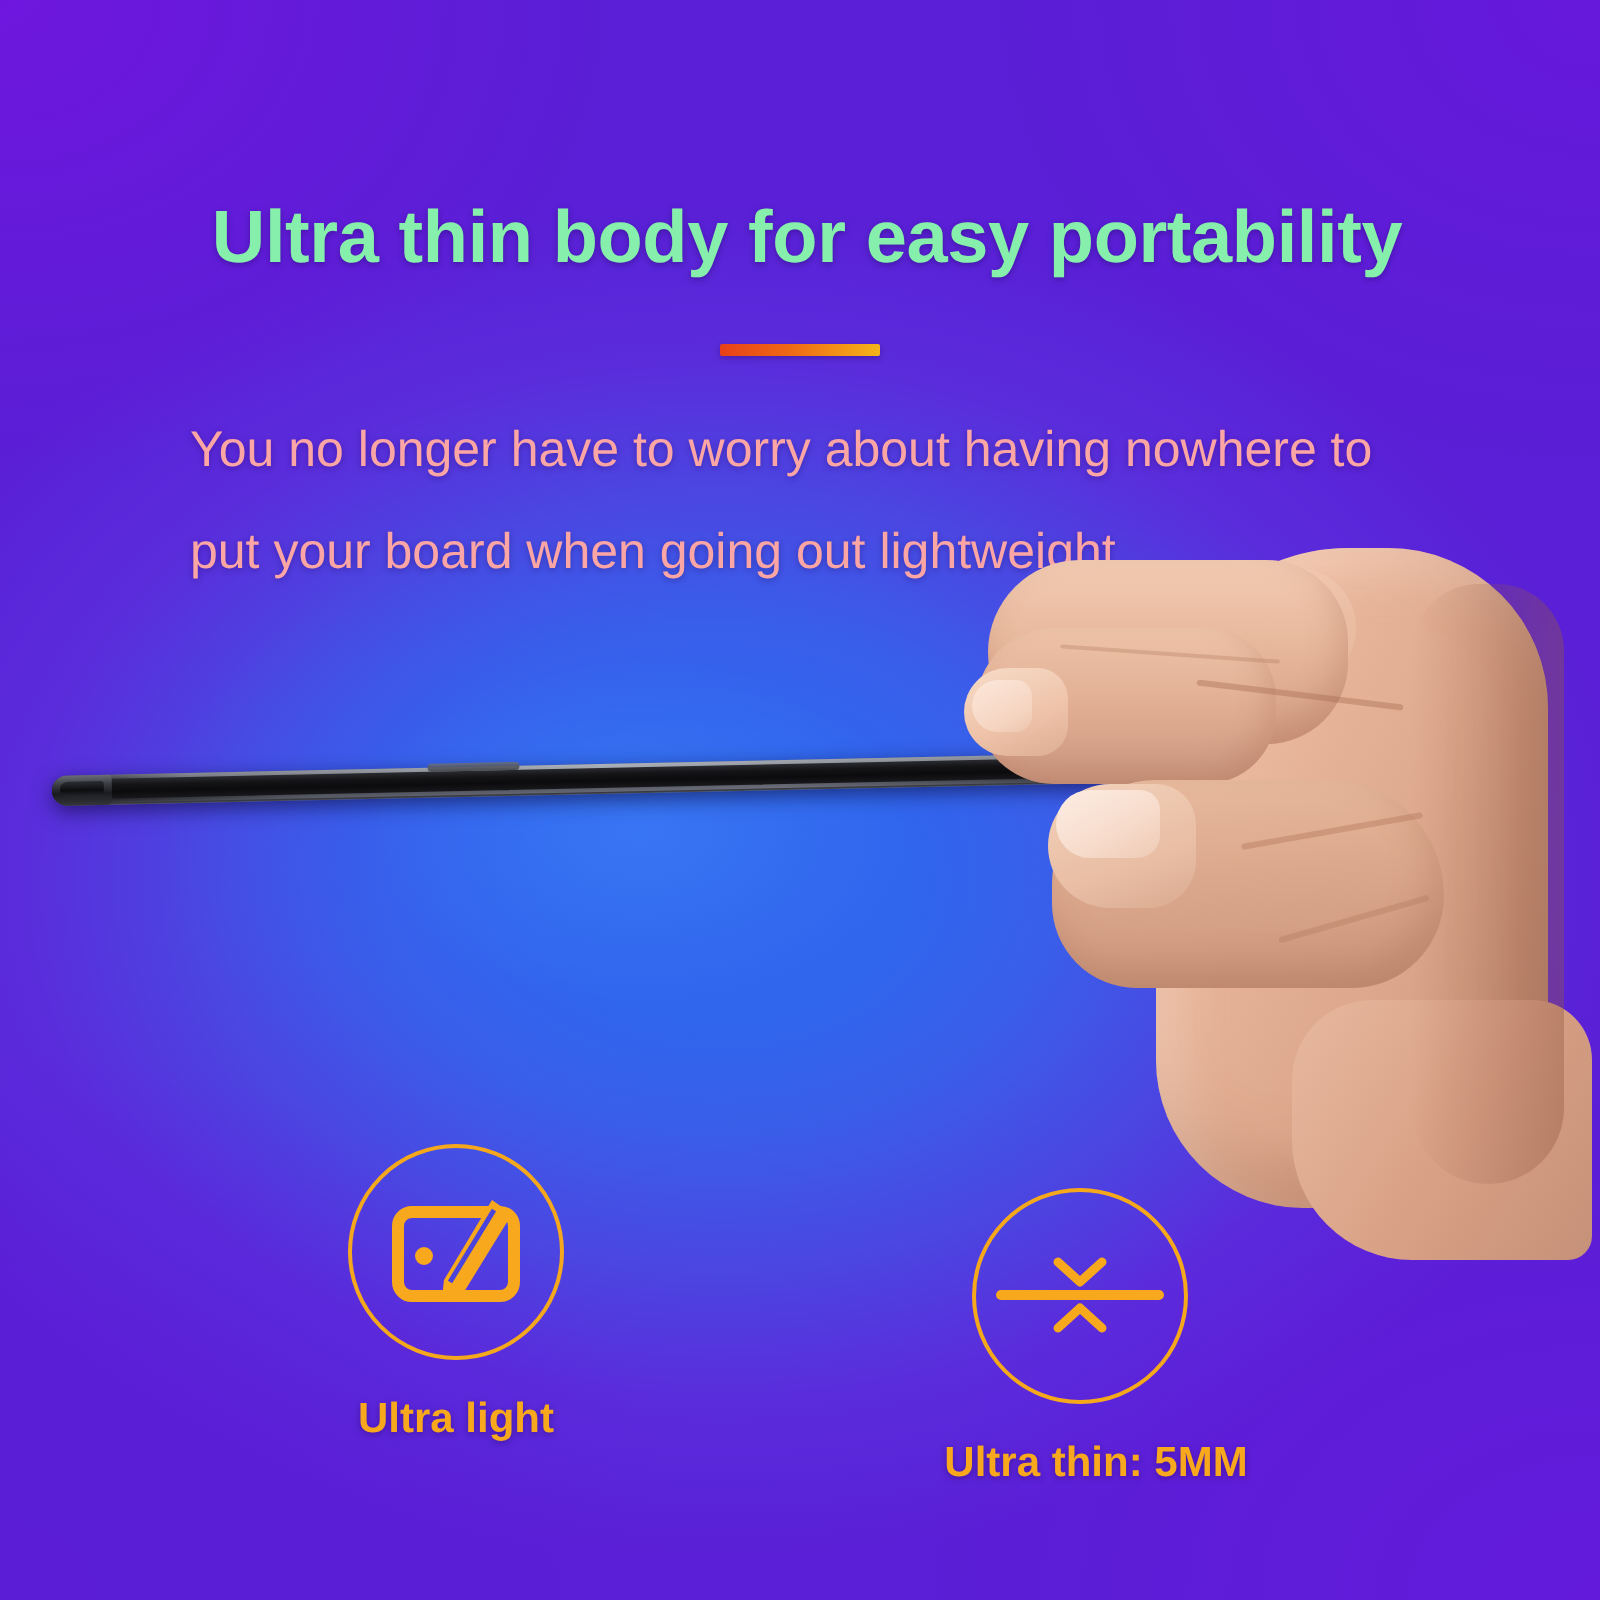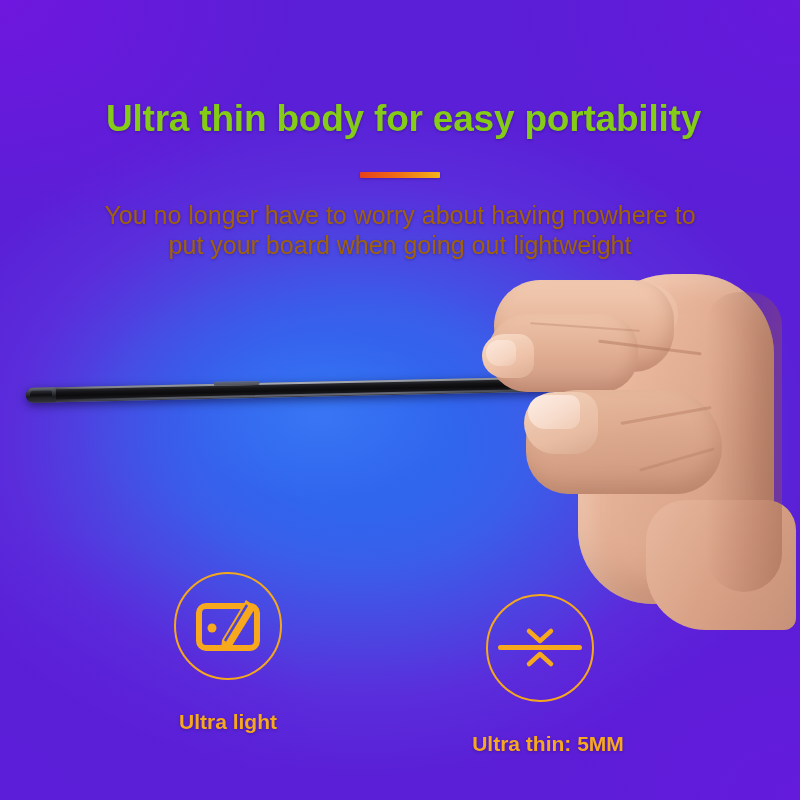--- a/index.html
+++ b/index.html
@@ -51,21 +51,21 @@
       radial-gradient(ellipse 60% 45% at 100% 100%, rgba(100,26,220,0.95) 0%, rgba(100,26,220,0) 72%),
       radial-gradient(ellipse 60% 48% at 0% 100%, rgba(92,30,216,0.9) 0%, rgba(92,30,216,0) 72%);
   }
 
   
   .headline {
     position: absolute;
     left: 0; right: 0;
     top: 98px;
     text-align: center;
-    color: #84cc16;
+    color: #86efac;
     font-size: 37px;
     font-weight: bold;
     letter-spacing: -0.2px;
     text-shadow: 0 1px 3px rgba(20,0,70,0.35);
     padding-left: 7px;
   }
   .divider {
     position: absolute;
     left: 360px;
     top: 172px;
@@ -73,24 +73,23 @@
     height: 6px;
     border-radius: 1px;
     background: linear-gradient(90deg, #e8401a 0%, #ef6a14 45%, #f5b519 100%);
     box-shadow: 0 1px 3px rgba(20,0,70,0.3);
   }
   .subhead {
     position: absolute;
     left: 95px;
     width: 610px;
     top: 200px;
-    text-align: center;
-    color: #a16207;
+    color: #fca5a5;
     font-size: 25px;
-    line-height: 30px;
+    line-height: 51px;
     font-weight: normal;
     text-shadow: 0 1px 3px rgba(20,0,70,0.3);
   }
 
   
   .tablet {
     position: absolute;
     left: 26px;
     top: 386px;
     width: 632px;
@@ -309,21 +308,21 @@
   }
   .feat-left  { left: 118px; top: 570px; }
   .feat-right { left: 430px; top: 592px; }
   .feat-icon-wrap {
     position: relative;
     width: 112px;
     height: 112px;
     margin: 0 auto;
   }
   .feat-label {
-    margin-top: 28px;
+    margin-top: 16px;
     color: #f7a81c;
     font-size: 21px;
     font-weight: bold;
     text-shadow: 0 1px 3px rgba(20,0,70,0.35);
   }
   .feat-label.shift { padding-left: 16px; }
 </style>
 </head>
 <body>
 

